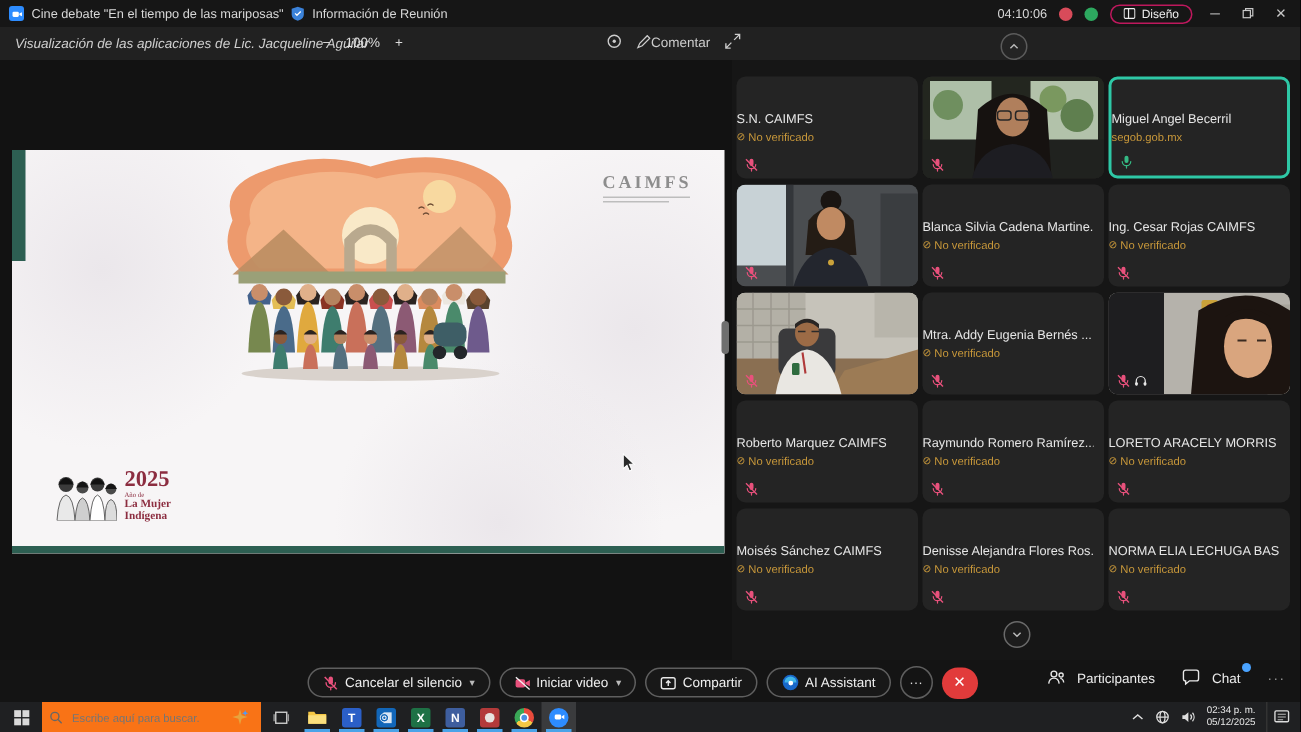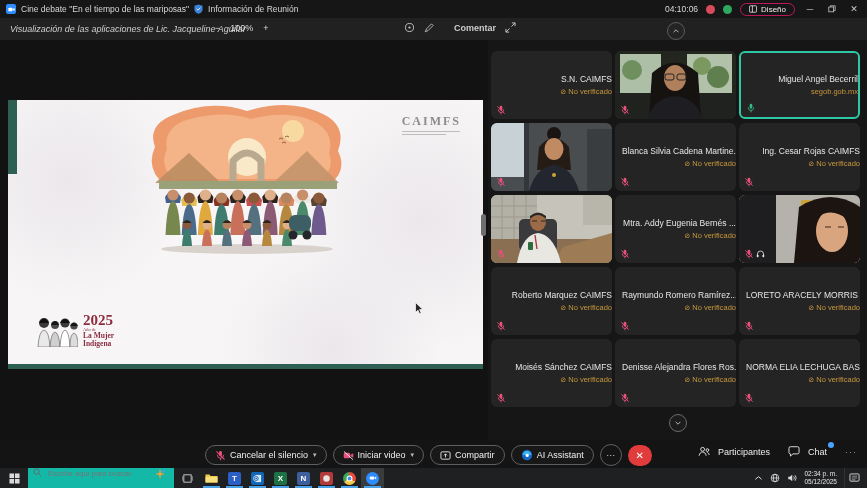--- a/index.html
+++ b/index.html
@@ -42,21 +42,21 @@
   .year-s1{font-size:4.5px;}
   .year-s2,.year-s3{font-size:7.5px;font-weight:bold;line-height:8px;}
   .illus{position:absolute;left:133px;top:3px;}
   .cursor{position:absolute;left:415px;top:262px;z-index:6;}
   .divider-handle{position:absolute;left:481px;top:214px;width:5px;height:22px;border-radius:3px;background:#6f6f6f;z-index:7;}
   
   .gallery{position:absolute;left:488px;top:40px;width:379px;height:400px;background:#161616;}
   #tiles{position:absolute;left:3px;top:11px;display:grid;grid-template-columns:repeat(3,121px);
          grid-auto-rows:68px;gap:4px 3px;}
   .tile{position:relative;background:#242424;border-radius:6px;overflow:hidden;
-        display:flex;flex-direction:column;align-items:flex-end;justify-content:center;box-sizing:border-box;}
+        display:flex;flex-direction:column;align-items:flex-start;justify-content:center;box-sizing:border-box;}
   .tile.active{border:2px solid var(--accent,#2ec8a6);}
   .tile-name{font-size:8.5px;color:#e6e6e6;max-width:114px;white-space:nowrap;overflow:hidden;text-align:center;}
   .tile-badge{margin-top:3px;font-size:7.5px;color:var(--orange,#c7973a);display:flex;align-items:center;gap:2px;
               white-space:nowrap;}
   .badge-circ{font-size:7px;line-height:7px;}
   .tile-mic{position:absolute;left:5px;bottom:4px;display:flex;align-items:center;gap:2px;}
   .tile-scene{position:absolute;inset:0;}
   .scroll-more{position:absolute;left:181px;top:374px;width:16px;height:16px;border:1px solid #6a6a6a;border-radius:50%;
                display:flex;align-items:center;justify-content:center;background:#1c1c1c;}
   
@@ -70,21 +70,21 @@
              align-items:center;justify-content:center;color:#ddd;font-size:9px;}
   .end-btn{width:24px;height:21px;border-radius:11px;background:#e23b3b;display:inline-flex;
            align-items:center;justify-content:center;color:#fff;font-size:10px;}
   .mb-right{position:absolute;right:10px;top:6px;display:flex;align-items:center;gap:18px;color:#ececec;font-size:9px;}
   .mb-item{display:inline-flex;align-items:center;gap:8px;position:relative;}
   .chat-dot{position:absolute;right:-7px;top:-4px;width:6px;height:6px;border-radius:50%;background:var(--chatdot,#4aa3ff);}
   .mb-more{color:#9a9a9a;font-size:9px;letter-spacing:1px;}
   
   .taskbar{position:absolute;left:0;top:468px;width:867px;height:20px;background:#1f2022;display:flex;align-items:stretch;}
   .tb-start{width:28px;display:flex;align-items:center;justify-content:center;}
-  .tb-search{width:146px;background:#14b8a6;display:flex;align-items:flex-start;gap:4px;padding:0 5px;box-sizing:border-box;}
+  .tb-search{width:146px;background:#f97316;display:flex;align-items:center;gap:4px;padding:0 5px;box-sizing:border-box;}
   .tb-search input{border:none;outline:none;background:transparent;font-size:7.5px;color:#444;width:100px;
                    font-family:"Liberation Sans",sans-serif;}
   .tb-taskview{width:26px;display:flex;align-items:center;justify-content:center;}
   .tb-apps{display:flex;}
   .tb-app{width:23px;display:flex;align-items:center;justify-content:center;position:relative;}
   .tb-app::after{content:"";position:absolute;left:3px;right:3px;bottom:0;height:2px;background:#4aa3e8;}
   .tb-app.active{background:#3a3b3d;}
   .appico{width:13px;height:13px;border-radius:2px;display:flex;align-items:center;justify-content:center;
           font-size:8px;color:#fff;font-weight:bold;}
   .tb-tray{margin-left:auto;display:flex;align-items:center;gap:7px;padding-right:4px;}
@@ -143,21 +143,21 @@
       <span>100%</span>
       <span>+</span>
     </div>
     <div class="share-icons">
       <span>
         <svg width="11" height="11" viewBox="0 0 12 12">
             <circle cx="6" cy="6" r="4.4" fill="none" stroke="#ccc"></circle>
             <circle cx="6" cy="6" r="1.2" fill="#ccc"></circle>
           </svg>
       </span>
-      <span style="display:flex;align-items:center;gap:20px;font-weight:bold;">
+      <span style="display:flex;align-items:center;gap:0;">
         <svg width="10" height="10" viewBox="0 0 12 12">
             <path d="M1.5 10.5 3 7 9 1l2 2-6 6z" fill="none" stroke="#ccc"></path>
           </svg>
         <span>Comentar</span>
       </span>
       <span>
         <svg width="11" height="11" viewBox="0 0 12 12">
             <path d="M7.5 1h3.5v3.5M11 1 7 5M4.5 11H1V7.5M1 11l4-4" fill="none" stroke="#ccc"></path>
           </svg>
       </span>

